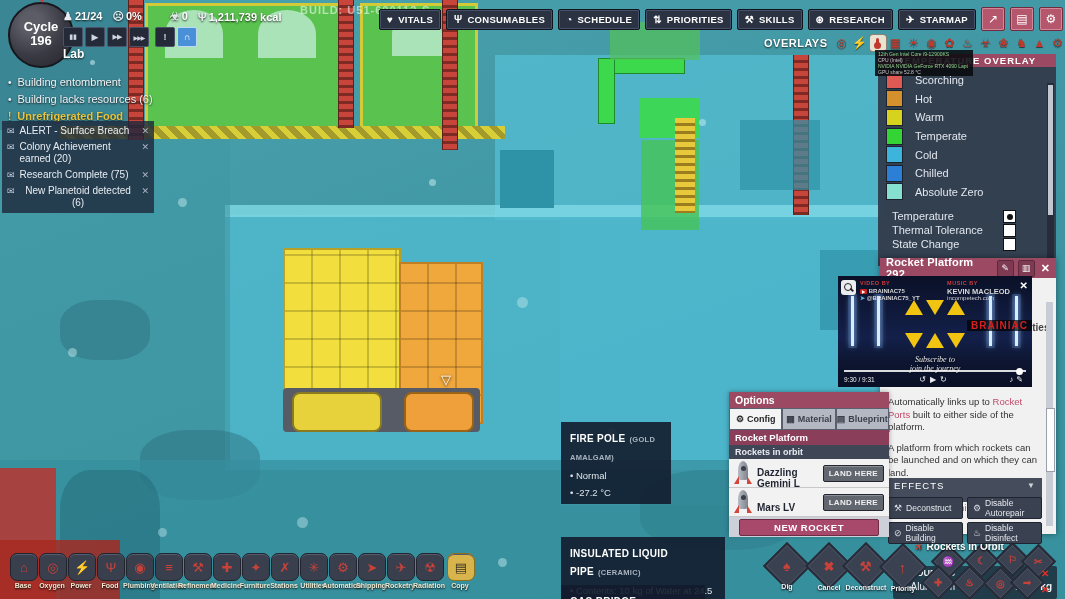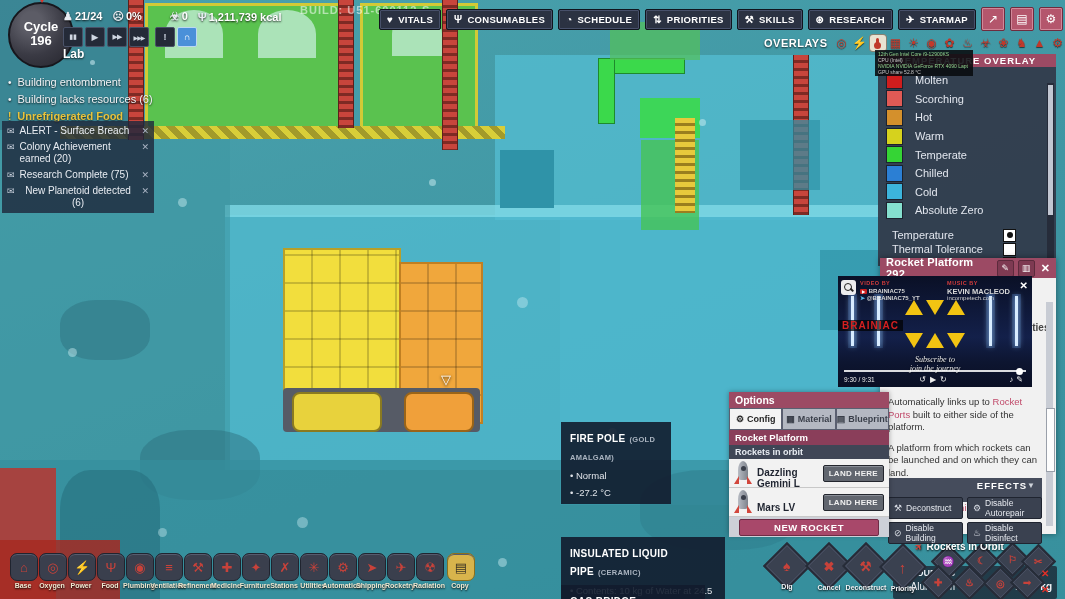--- a/index.html
+++ b/index.html
@@ -76,40 +76,40 @@
   .hicon{width:15px;height:15px;background:#7e3a52;border:1px solid #5c2a3c;color:#fff;font-size:9px;
     display:flex;align-items:center;justify-content:center;border-radius:2px;}
   .dpanel .hd .x{color:#fff;font-weight:bold;font-size:11px;margin-left:2px;}
   .dpanel .bd{position:absolute;top:20px;left:0;right:0;bottom:0;background:#f1f1f1;}
   .dtab{position:absolute;left:120px;top:44px;color:#444;font-size:10px;font-weight:bold;}
   .desc{position:absolute;left:8px;right:14px;top:118px;color:#333;font-size:9.5px;line-height:12.5px;}
   .desc .link{color:#c04a6a;}
   .desc .cat{margin-top:10px;color:#222;font-weight:bold;}
   .desc .catv{color:#c04a6a;}
   .effbar{position:absolute;left:8px;right:14px;top:200px;height:24px;background:#454c5c;color:#fff;
-    font-weight:bold;font-size:9.5px;letter-spacing:1px;line-height:15px;padding:0 6px;text-align:right;}
+    font-weight:normal;font-size:9.5px;letter-spacing:1px;line-height:15px;padding:0 6px;}
   .effbar .car{float:right;color:#cfd3da;font-size:8px;}
   .agrid{position:absolute;left:8px;right:14px;top:219px;display:grid;grid-template-columns:1fr 1fr;gap:3px 4px;}
   .abtn{height:20px;background:#3a4150;border:1px solid #1f2430;border-radius:2px;color:#e6e9ef;
     font-size:8.5px;display:flex;align-items:center;gap:4px;padding:0 5px;}
   .abtn .ic{color:#d8dce4;font-size:9px;}
   .dscroll{position:absolute;right:3px;top:24px;bottom:8px;width:7px;background:#c8ccd4;}
   .dscroll .th{position:absolute;left:0;top:106px;width:7px;height:62px;background:#fdfdfd;border:1px solid #9aa0aa;}
   
   .video{left:838px;top:276px;width:194px;height:111px;z-index:40;overflow:hidden;
     background:linear-gradient(180deg,#0a1026 0%,#13204a 55%,#0d1530 78%,#0a0f24 100%);}
   .pillar{position:absolute;top:18px;width:9px;height:54px;background:linear-gradient(90deg,#1c2f58,#2c4470,#1c2f58);}
   .pillar i{position:absolute;left:3px;top:2px;width:3px;height:50px;background:#d8ecff;box-shadow:0 0 6px #9cc8ff;}
   .vcred{position:absolute;top:4px;font-size:6px;line-height:7.5px;color:#d8d8d8;font-weight:bold;}
   .vcred .r{color:#d23c3c;font-size:5.5px;letter-spacing:.5px;}
   .mag{position:absolute;left:3px;top:4px;width:15px;height:15px;background:rgba(255,255,255,.92);border-radius:3px;}
   .mag i{position:absolute;left:3px;top:3px;width:6px;height:6px;border:1.5px solid #222;border-radius:50%;}
   .mag b{position:absolute;left:9px;top:9px;width:4px;height:1.5px;background:#222;transform:rotate(45deg);}
   .vx{position:absolute;right:4px;top:4px;color:#fff;font-size:10px;font-weight:bold;}
-  .logo{position:absolute;left:0;right:0;top:24px;text-align:left;}
+  .logo{position:absolute;left:0;right:0;top:24px;text-align:right;}
   .trirow{display:flex;justify-content:center;gap:3px;height:15px;}
   .tri-up{width:0;height:0;border-left:9px solid transparent;border-right:9px solid transparent;border-bottom:15px solid #f2c412;}
   .tri-dn{width:0;height:0;border-left:9px solid transparent;border-right:9px solid transparent;border-top:15px solid #f2c412;}
   .logo .nm{display:inline-block;background:rgba(0,0,0,.7);color:#d42020;font-weight:bold;font-size:10px;
     letter-spacing:1px;padding:0 4px;margin:1px 0;}
   .subtxt{position:absolute;left:0;right:0;top:80px;text-align:center;color:#e8e8e8;
     font-family:"Liberation Serif",serif;font-style:italic;font-size:8px;line-height:8.5px;text-shadow:0 1px 2px #000;}
   .vbar{position:absolute;left:6px;right:6px;top:94px;height:2px;background:rgba(255,255,255,.85);}
   .vbar .dot{position:absolute;right:3px;top:-2.5px;width:7px;height:7px;border-radius:50%;background:#fff;}
   .vctl{position:absolute;left:6px;right:6px;top:99px;display:flex;align-items:center;color:#eee;font-size:6.5px;}
@@ -311,46 +311,42 @@
     <div class="ovic">♞</div>
     <div class="ovic">▲</div>
     <div class="ovic">⚙</div>
 
   </div>
 
   <div class="abs tpanel">
     <div class="hd">TEMPERATURE OVERLAY</div>
     <div class="bd">
       <div class="leg-row">
-          <span class="swatch" style="background: rgb(207, 29, 29);"></span>
-          <span class="leg-label">Molten</span>
-        </div>
-      <div class="leg-row">
           <span class="swatch" style="background: rgb(224, 90, 85);"></span>
           <span class="leg-label">Scorching</span>
         </div>
       <div class="leg-row">
           <span class="swatch" style="background: rgb(212, 144, 44);"></span>
           <span class="leg-label">Hot</span>
         </div>
       <div class="leg-row">
           <span class="swatch" style="background: rgb(214, 210, 29);"></span>
           <span class="leg-label">Warm</span>
         </div>
       <div class="leg-row">
           <span class="swatch" style="background: rgb(53, 212, 53);"></span>
           <span class="leg-label">Temperate</span>
         </div>
       <div class="leg-row">
+          <span class="swatch" style="background: rgb(60, 180, 220);"></span>
+          <span class="leg-label">Cold</span>
+        </div>
+      <div class="leg-row">
           <span class="swatch" style="background: rgb(43, 127, 212);"></span>
           <span class="leg-label">Chilled</span>
-        </div>
-      <div class="leg-row">
-          <span class="swatch" style="background: rgb(60, 180, 220);"></span>
-          <span class="leg-label">Cold</span>
         </div>
       <div class="leg-row">
           <span class="swatch" style="background: rgb(133, 224, 207);"></span>
           <span class="leg-label">Absolute Zero</span>
         </div>
       <div style="height:8px;"></div>
       <div class="mode-row">
           <span>Temperature</span>
           <span class="radio on"></span>
         </div>

